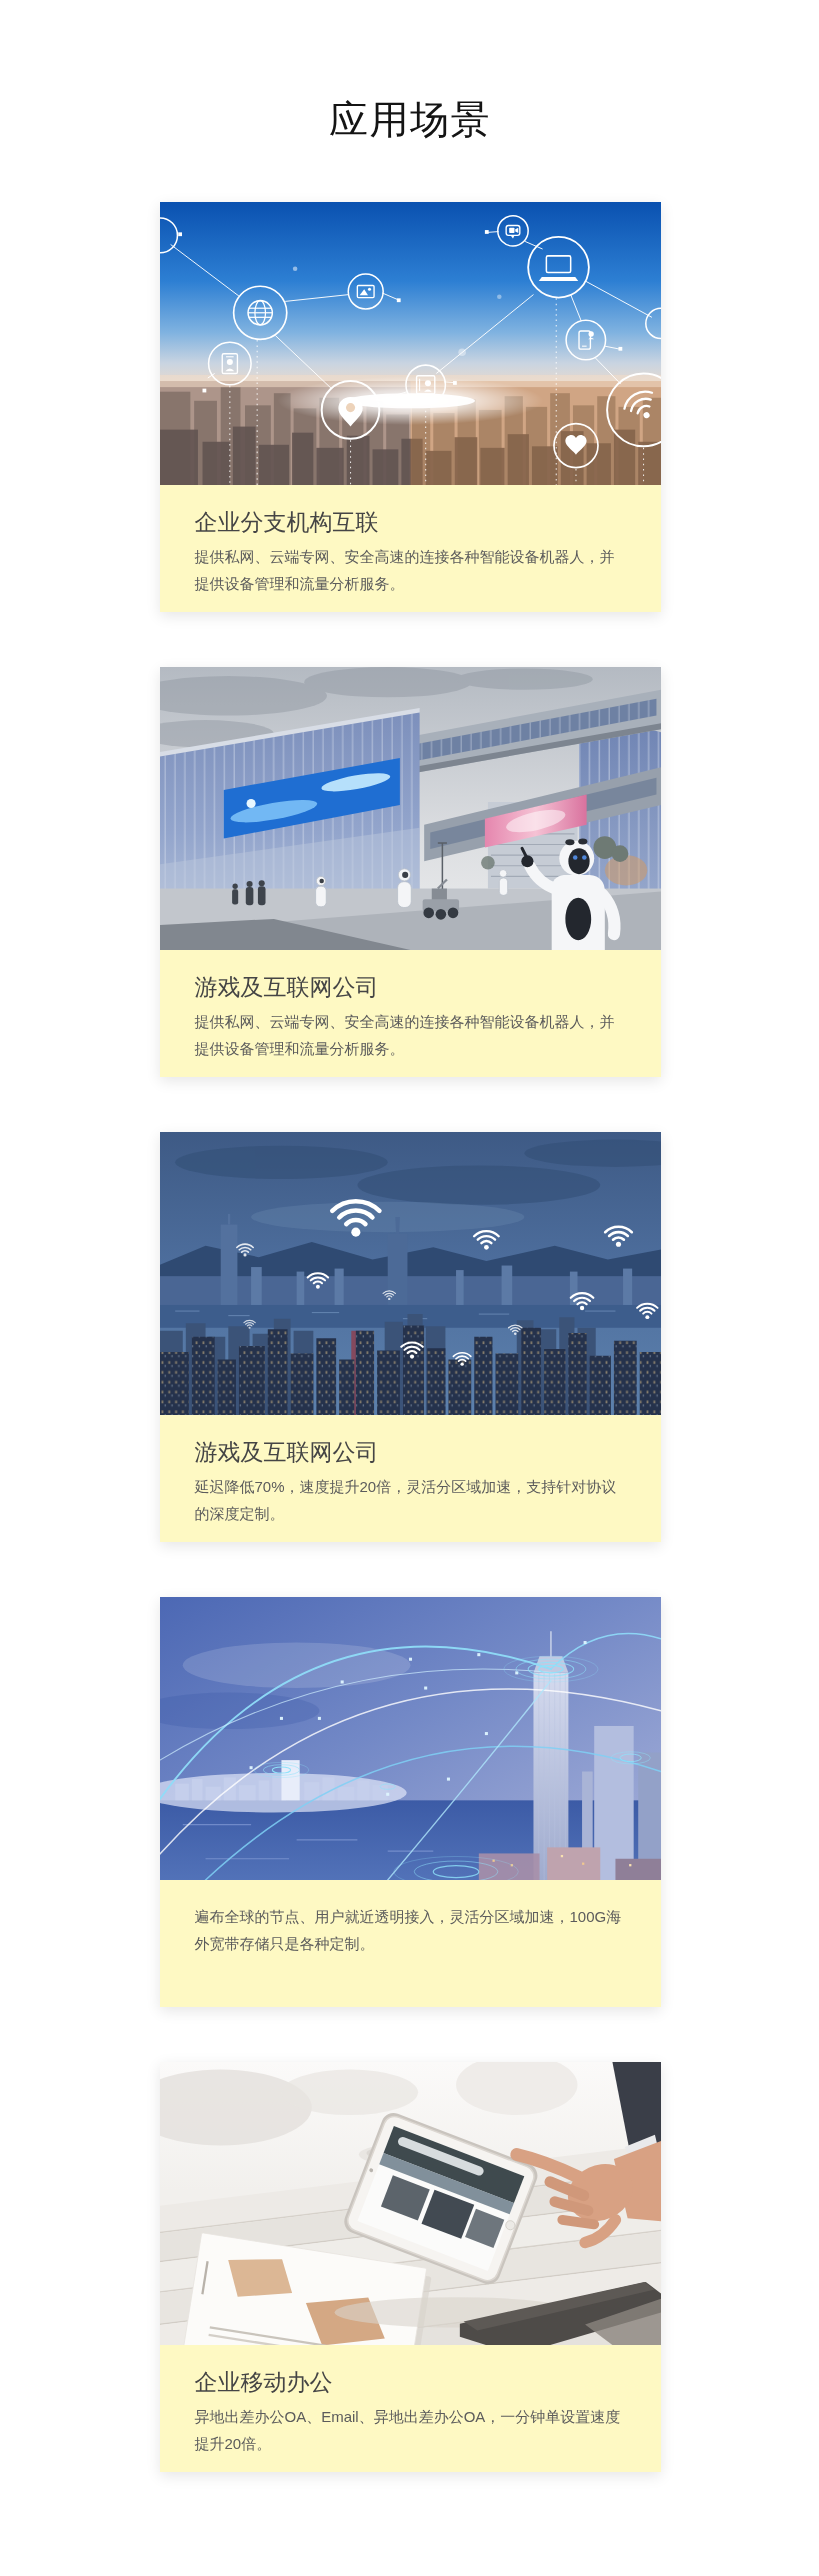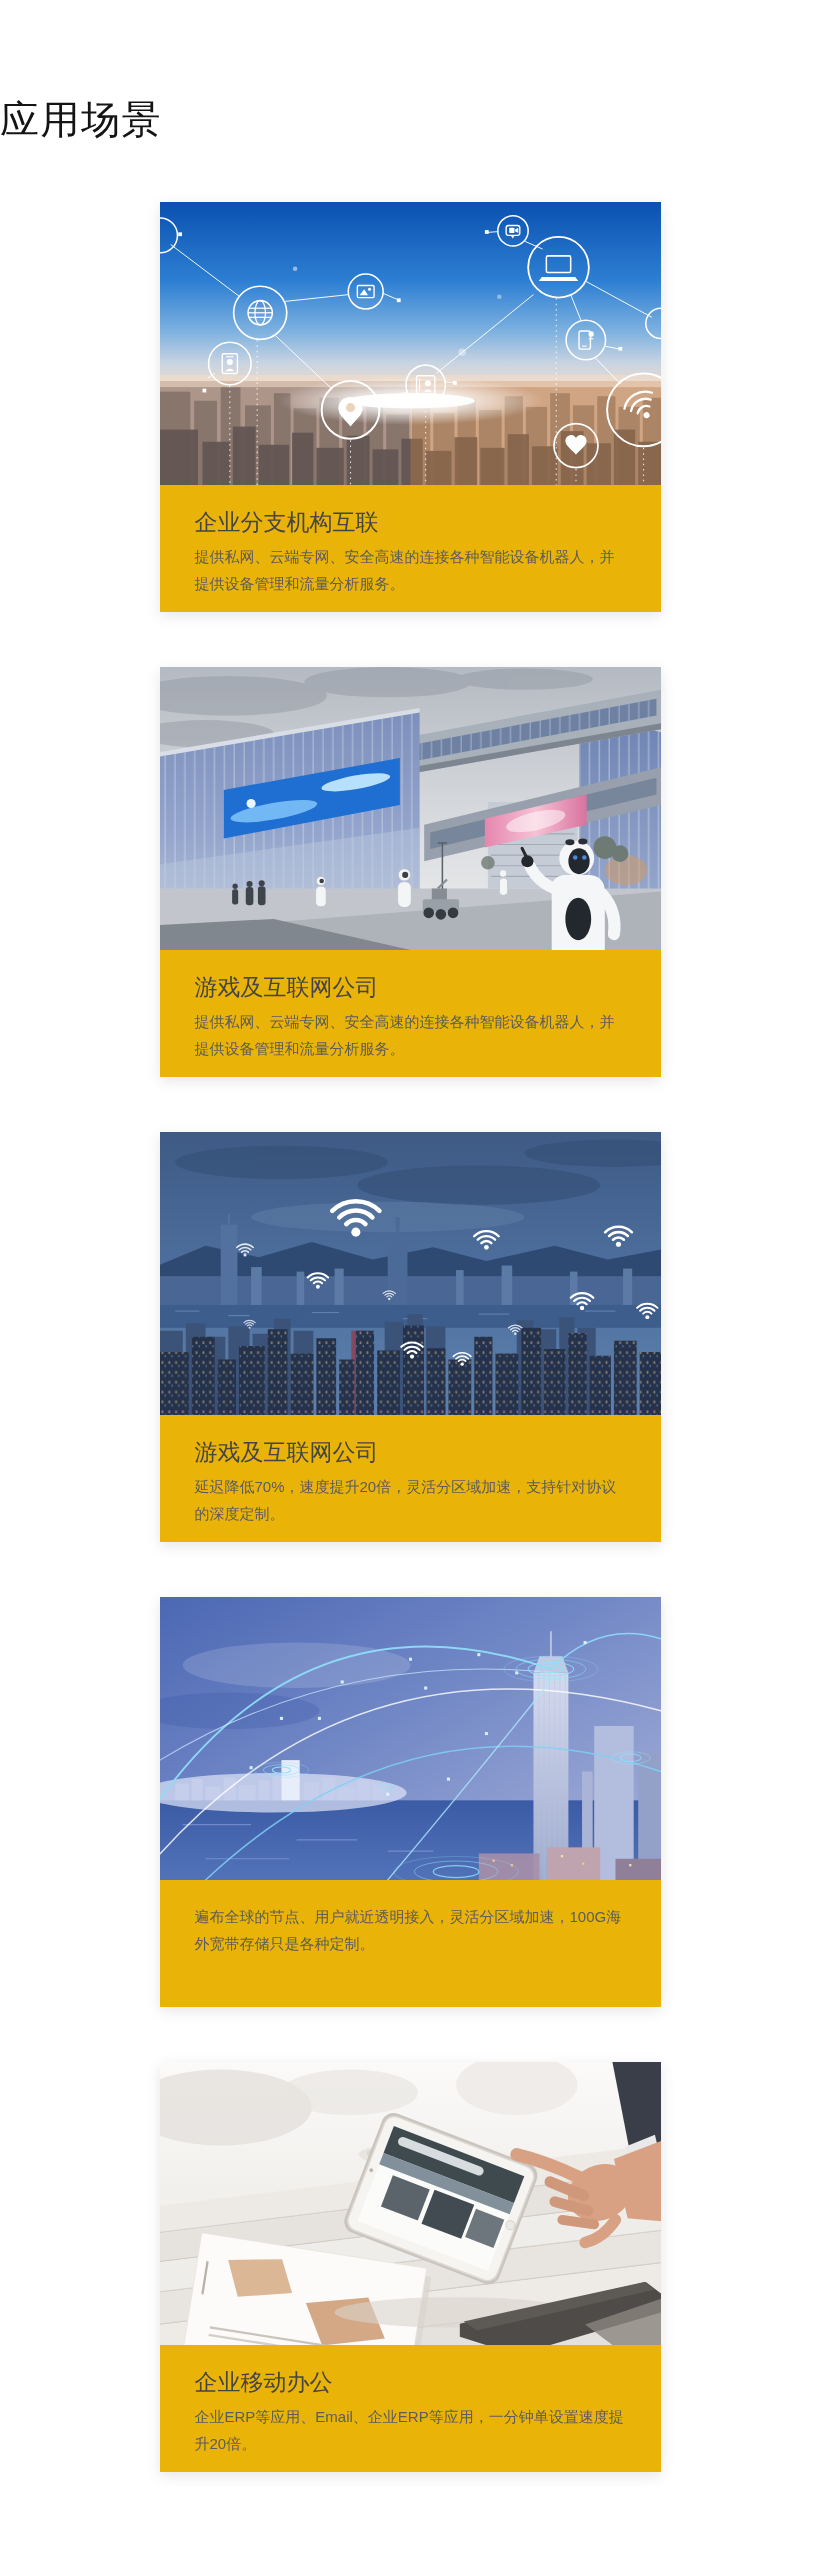--- a/index.html
+++ b/index.html
@@ -1,22 +1,22 @@
 <!DOCTYPE html>
 <html style="font-size:12px"><head>
 <meta charset="utf-8">
 <style>
   * { box-sizing: border-box; }
   html,body { margin:0; padding:0; background:#ffffff; }
   body { width:820px; font-family:"Liberation Sans","DejaVu Sans",sans-serif; }
   .page { width:820px; background:#ffffff; }
-  .page-header { padding-top:99px; }
+  .page-header { padding-top:99px; text-align:center; }
   .page-title { margin:0; font-size:39px; line-height:41px; letter-spacing:1.5px; font-weight:500; color:#141414; }
   .cards { margin-top:62px; }
-  .card { width:501px; margin:0 auto 55px auto; background:#eab308; box-shadow:0 3.8px 13.7px rgba(0,0,0,0.10); }
+  .card { width:501px; margin:0 auto 55px auto; background:#fef9c3; box-shadow:0 3.8px 13.7px rgba(0,0,0,0.10); }
   .card:last-child { margin-bottom:101px; }
   .card-image { height:283px; overflow:hidden; font-size:0; background:#dfe3e8; }
   .card-image svg { display:block; width:100%; height:100%; }
   .card-body { height:127px; padding:24px 35px 0 35px; }
   .card-title { margin:0 0 9px 0; font-size:23px; line-height:26px; font-weight:400; color:#454545; }
   .card-desc { margin:0; font-size:15px; line-height:26.5px; font-weight:400; color:#5c5c5c; }
 </style>
 </head>
 <body>
 
@@ -579,19 +579,19 @@
             <path d="M558,176 Q528,164 514,158" stroke="#d0987a" stroke-width="15" stroke-linecap="round" fill="none"></path>
             <path d="M564,196 Q534,188 520,184" stroke="#d0987a" stroke-width="14" stroke-linecap="round" fill="none"></path>
             <path d="M572,214 Q544,210 530,208" stroke="#d0987a" stroke-width="13" stroke-linecap="round" fill="none"></path>
             <path d="M600,208 Q584,232 560,238" stroke="#d8a183" stroke-width="15" stroke-linecap="round" fill="none"></path>
           </g>
           <polygon points="560,346 660,312 660,373 596,373" fill="#8b857e" opacity="0.8"></polygon>
         </svg>
       </div>
       <div class="card-body">
         <h2 class="card-title">企业移动办公</h2>
-        <p class="card-desc">企业ERP等应用、Email、企业ERP等应用，一分钟单设置速度提升20倍。</p>
+        <p class="card-desc">异地出差办公OA、Email、异地出差办公OA，一分钟单设置速度提升20倍。</p>
       </div>
     </div>
 
   </div>
 </div>
 
 
 </body></html>

